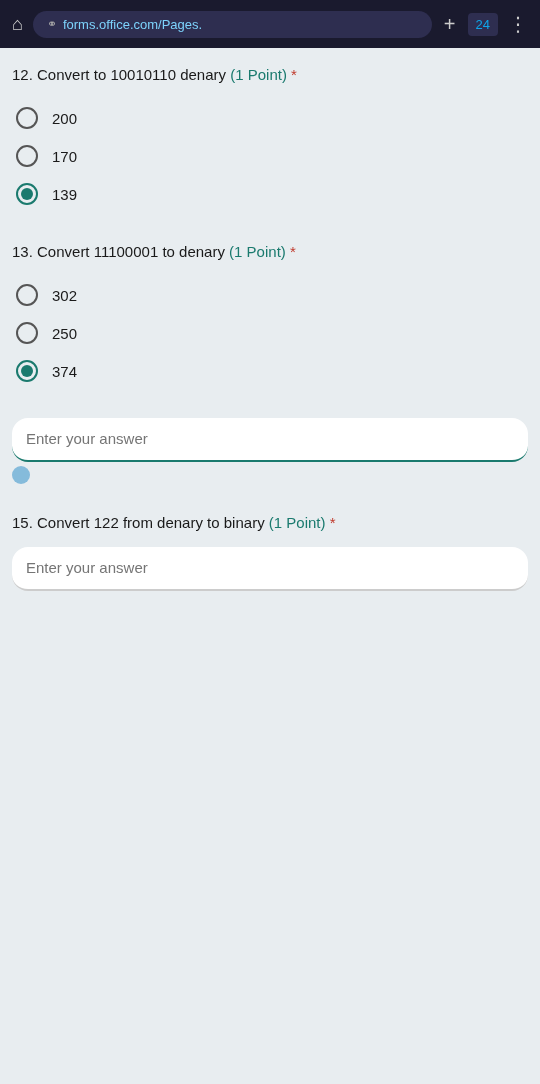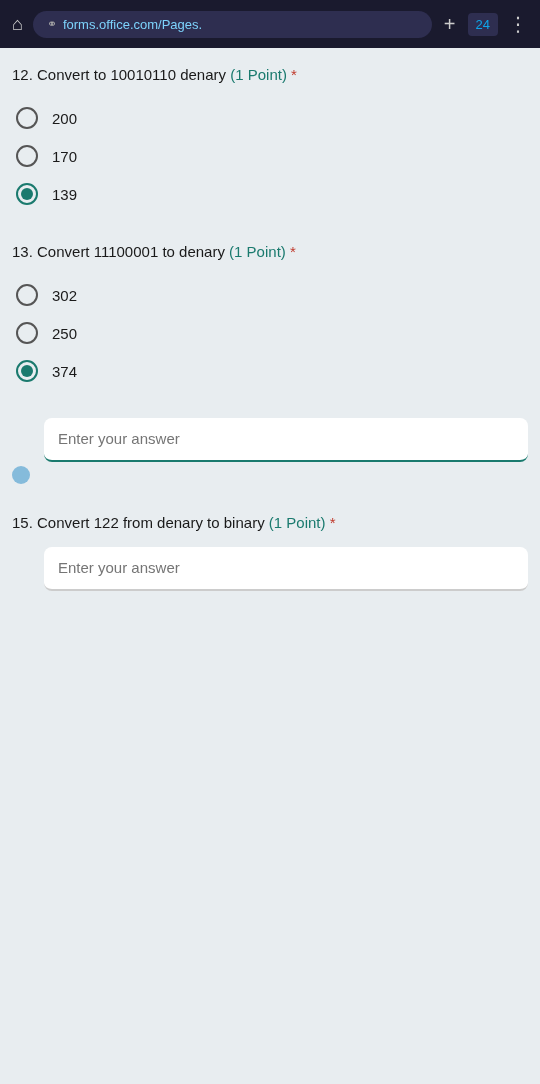--- a/index.html
+++ b/index.html
@@ -134,25 +134,24 @@
       background-color: #1a7a6e;
     }
 
     .radio-label {
       font-size: 15px;
       color: #1a1a1a;
     }
 
     .text-input-wrapper {
       background-color: #ffffff;
-      border-radius: 8px;
+      border-radius: 16px;
       padding: 12px 14px;
       border-bottom: 2px solid #1a7a6e;
       margin-top: 4px;
-      margin-left: 32px;
     }
 
     .text-input-wrapper.inactive {
       border-bottom: 2px solid #ccc;
     }
 
     .text-input-field {
       width: 100%;
       border: none;
       outline: none;

